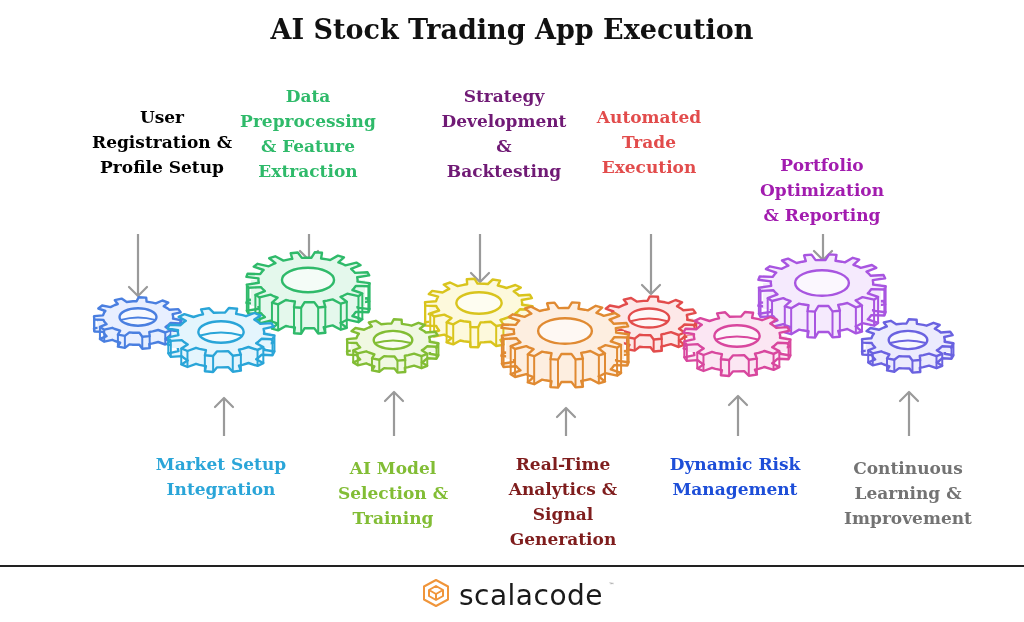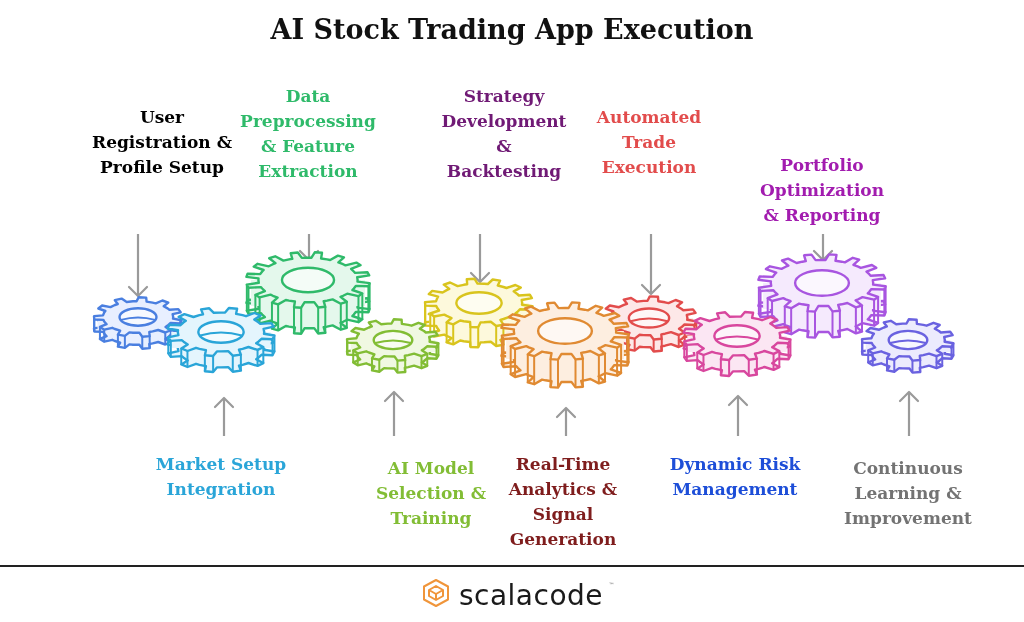--- a/index.html
+++ b/index.html
@@ -265,21 +265,21 @@
 <div id="labels">
     <div class="label" style="left: 138px; top: 105px; color: #000000; margin-left: 24px;">User
 Registration &amp;
 Profile Setup</div>
     <div class="label" style="left: 221px; top: 452px; color: rgb(42, 165, 216);">Market Setup
 Integration</div>
     <div class="label" style="left: 308px; top: 84px; color: rgb(47, 186, 106); text-align: center;">Data
 Preprocessing
 &amp; Feature
 Extraction</div>
-    <div class="label" style="left: 393px; top: 456px; color: rgb(130, 189, 53); margin-left: 38px;">AI Model
+    <div class="label" style="left: 393px; top: 456px; color: rgb(130, 189, 53);">AI Model
 Selection &amp;
 Training</div>
     <div class="label" style="left: 504px; top: 84px; color: #701a75;">Strategy
 Development
 &amp;
 Backtesting</div>
     <div class="label" style="left: 563px; top: 452px; color: #7f1d1d;">Real-Time
 Analytics &amp;
 Signal
 Generation</div>

